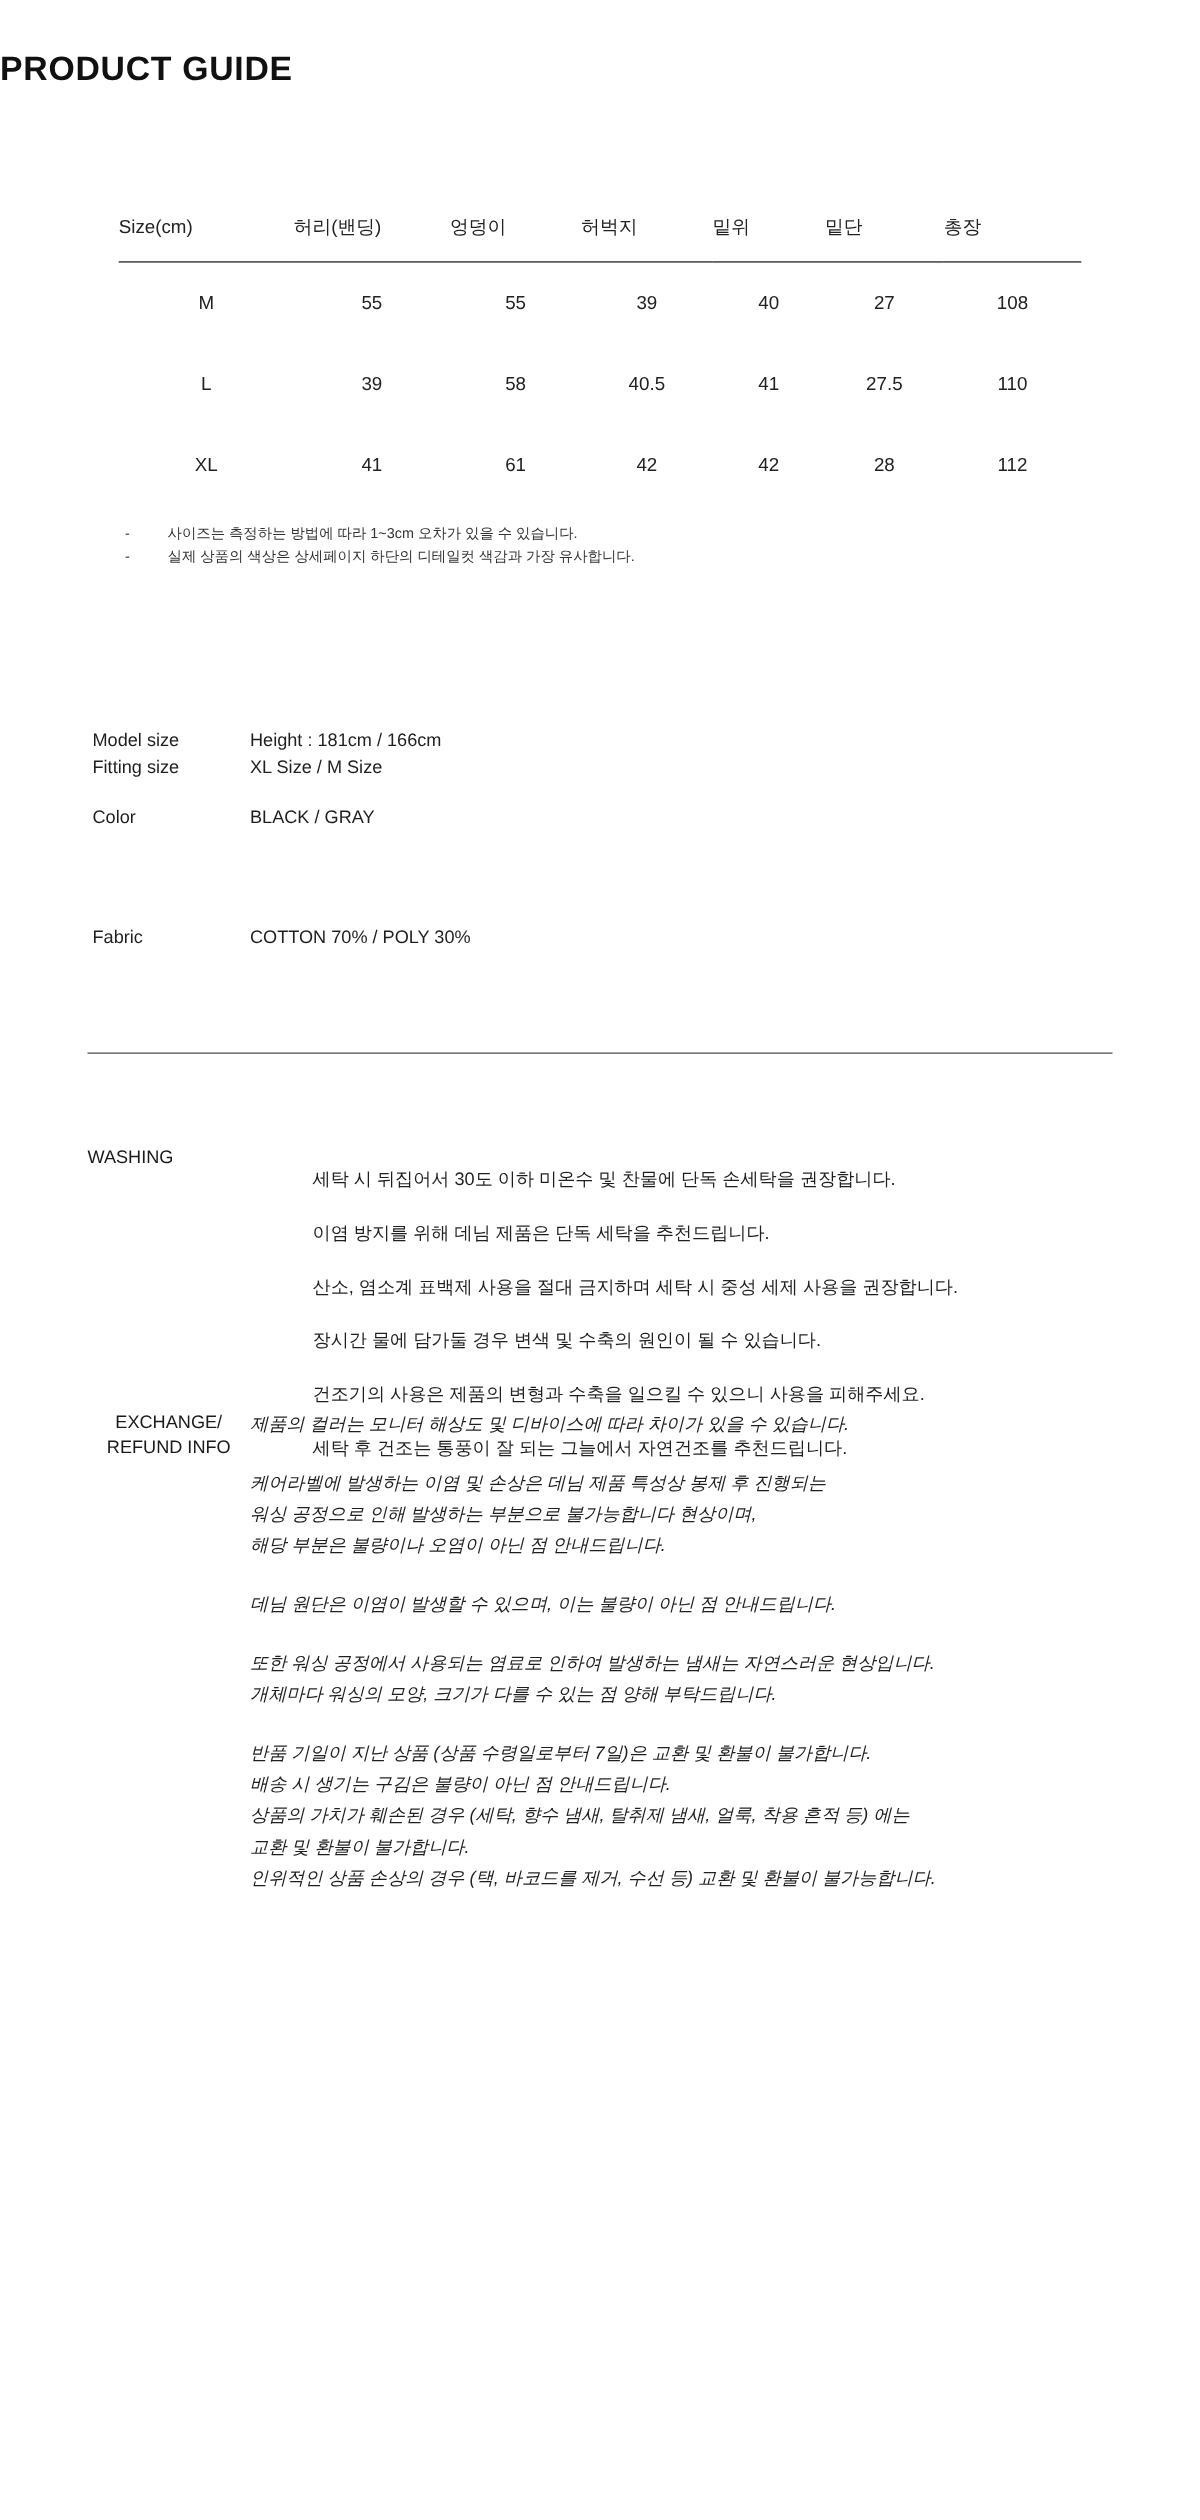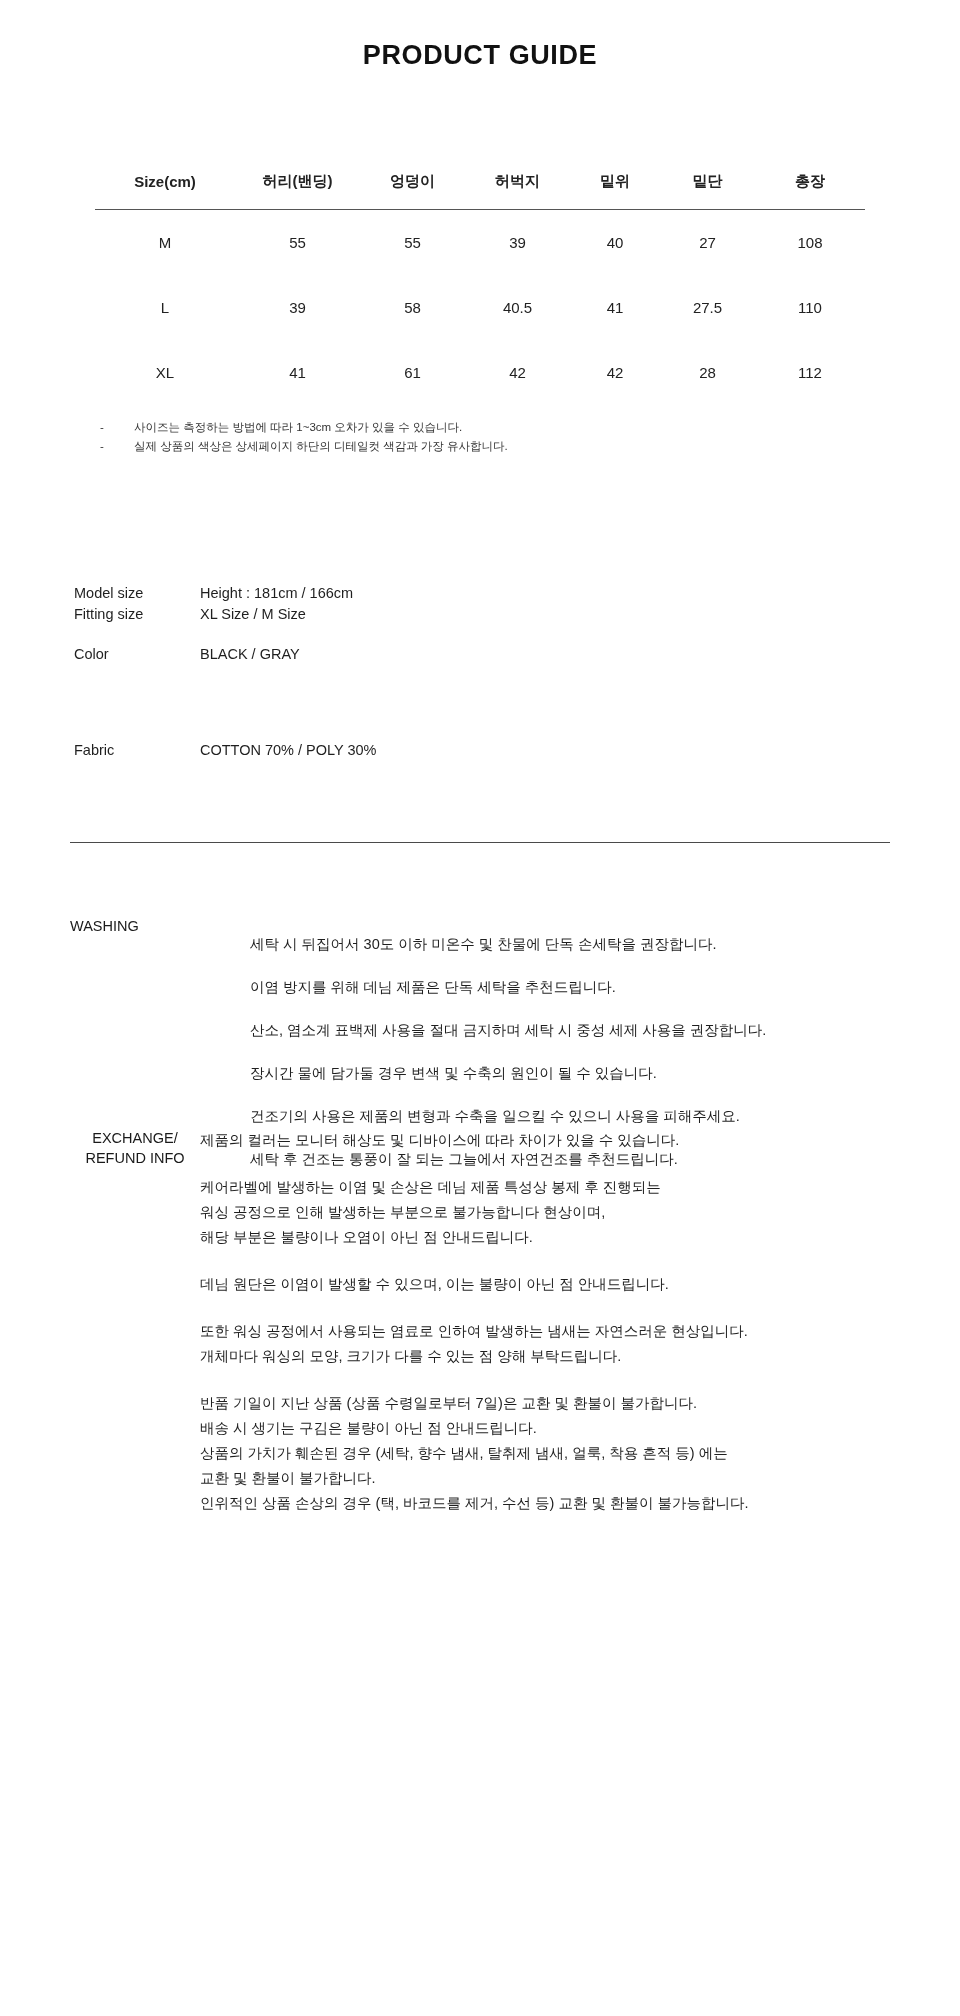--- a/index.html
+++ b/index.html
@@ -22,44 +22,43 @@
     height: 2016px;
     position: relative;
   }
 
   
   .title {
     position: absolute;
     top: 40px;
     left: 0;
     width: 960px;
-    text-align: center;
     font-size: 27px;
     font-weight: bold;
     letter-spacing: 0.6px;
     color: #111111;
   }
 
   
   .size-table {
     position: absolute;
     top: 172px;
     left: 95px;
     width: 770px;
   }
   table.size {
     width: 100%;
     border-collapse: collapse;
     font-size: 15px;
     color: #222222;
   }
   table.size thead th {
-    font-weight: bold;
+    font-weight: normal;
     padding: 0 0 18px 0;
-    text-align: center;
+    text-align: left;
     white-space: nowrap;
   }
   table.size thead tr {
     border-bottom: 1px solid #555555;
   }
   table.size tbody td {
     padding: 24px 0;
     text-align: center;
     font-size: 15px;
     white-space: nowrap;
@@ -167,21 +166,21 @@
     font-size: 14px;
   }
   #exchange-block .info-label {
     width: 130px;
     flex: 0 0 130px;
     line-height: 20px;
     font-size: 14.5px;
     white-space: pre-line;
     text-align: center;
   }
-  .exchange-groups { flex: 1; }
+  .exchange-groups { flex: 1; font-style: italic; }
   .exchange-group {
     margin: 0 0 22px 0;
   }
   .exchange-group:last-child { margin-bottom: 16px; }
   .exchange-group p {
     margin: 0;
     line-height: 25px;
     font-size: 14.5px;
     color: #1f1f1f;
   }

